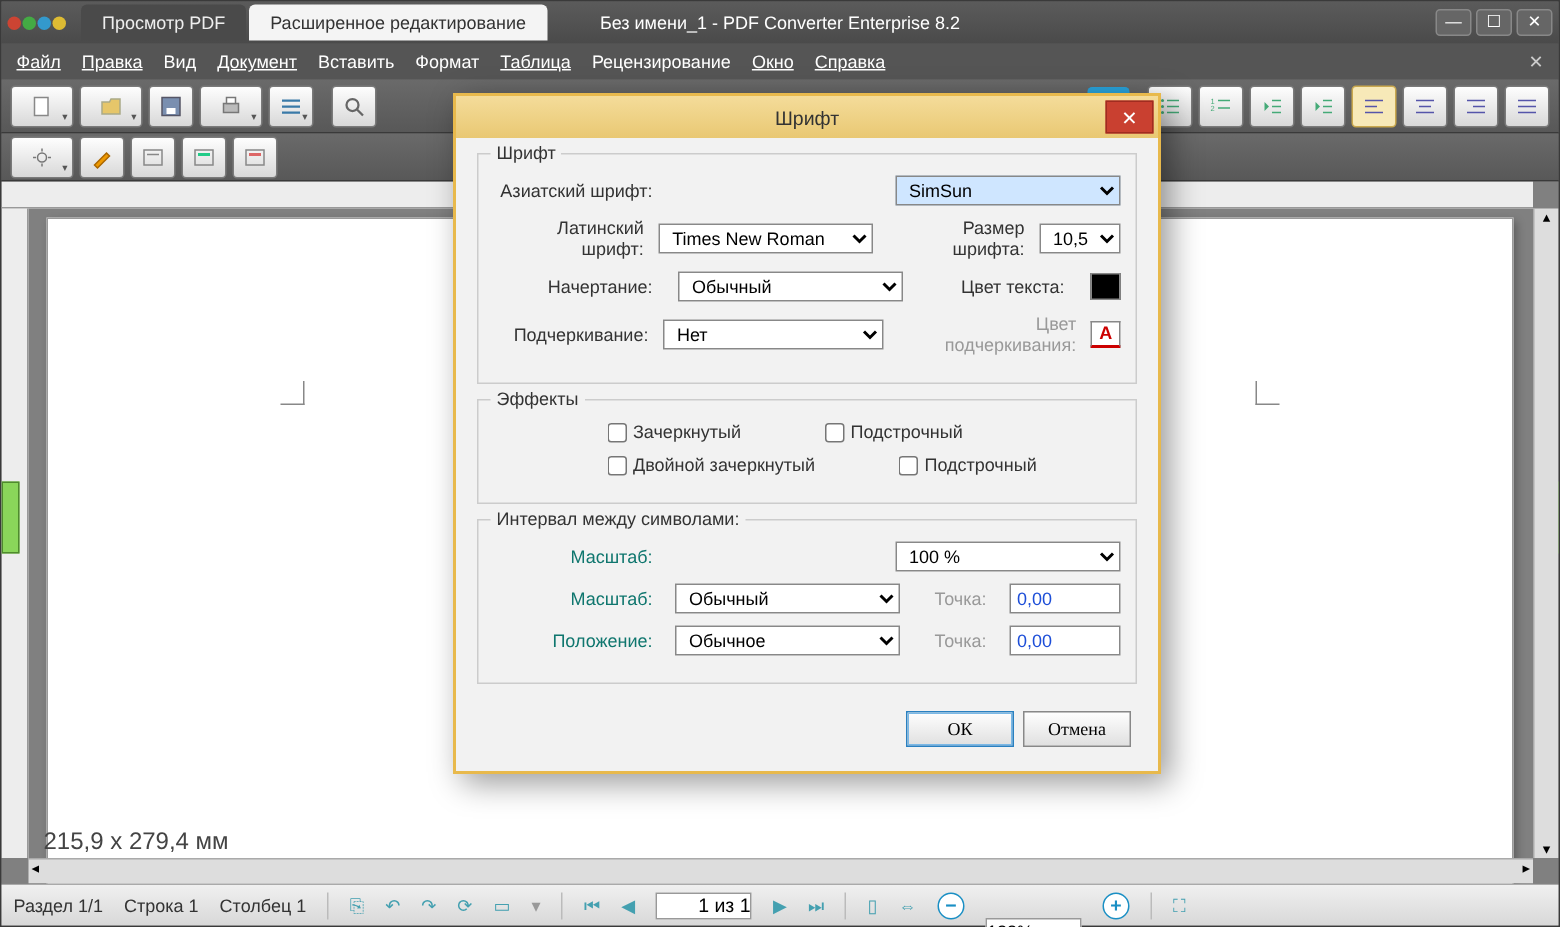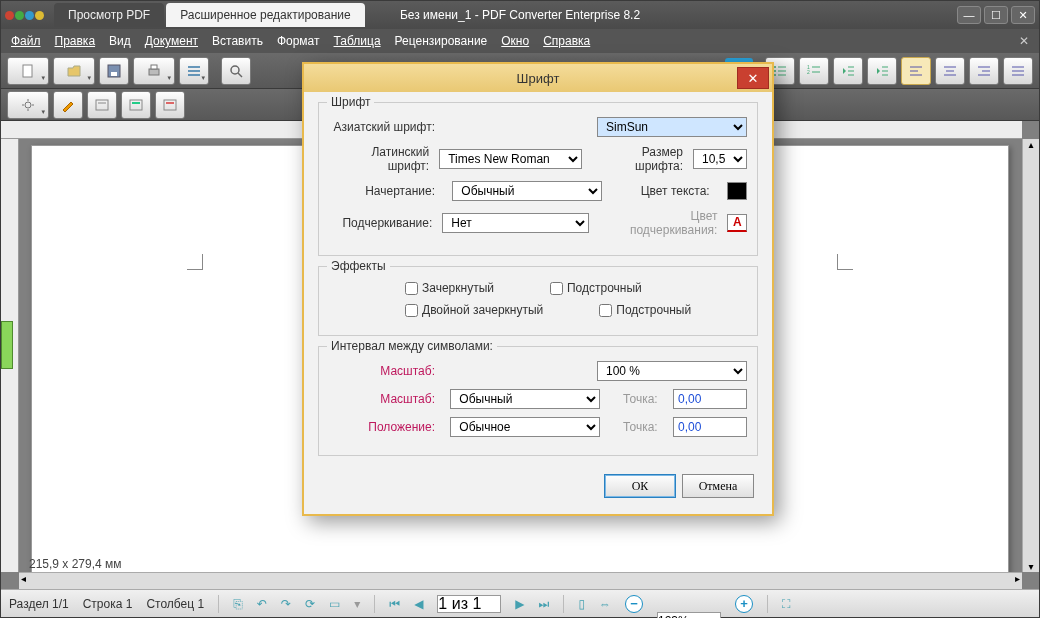--- a/index.html
+++ b/index.html
@@ -172,36 +172,36 @@
   .left-handle, .right-handle {
     position: absolute;
     width: 12px; height: 48px;
     top: 200px;
     background: #8ad65a;
     border: 1px solid #4f8a2e;
   }
   .left-handle { left: 0; }
   .right-handle { right: 0; }
   .status-size {
-    position: absolute; bottom: 18px; left: 28px; color:#444; font-size:12px;
+    position: absolute; bottom: 18px; left: 28px; color:#444; font-size:16px;
   }
   .status-bar {
     background: linear-gradient(to bottom, #f0f0f0, #d8d8d8);
     height: 28px;
     border-top: 1px solid #aaa;
     display: flex;
     align-items: center;
     padding: 0 8px;
     gap: 14px;
     color: #333;
     font-size: 12px;
   }
   .status-bar .sep { width: 1px; height: 18px; background:#bbb; }
   .nav-input {
-    width: 64px; height: 18px; border:1px solid #999; background:#fff; text-align:left; font-size:16px;
+    width: 64px; height: 18px; border:1px solid #999; background:#fff; text-align:right; font-size:13px;
   }
   .zoom-input { width:64px; border:1px solid #999; height:18px; font-size:12px; text-align:left; padding-right:14px; position:relative;margin-top:35px;}
   
   .dialog {
     position: absolute;
     left: 302px; top: 62px;
     width: 472px;
     background: #f2f2f2;
     border: 2px solid #e8b94c;
     box-shadow: 6px 6px 20px rgba(0,0,0,0.4);
@@ -236,21 +236,21 @@
     padding: 0 4px;
   }
   .row {
     display: flex; align-items: center; margin-bottom: 8px;
     gap: 6px;
     justify-content: space-between;
   }
   .row label {
     width: 110px; text-align: right; padding-right: 4px;
   }
-  .row label.sm { width: 110px; color:#be185d; }
+  .row label.sm { width: 110px; color:#0f766e; }
   .row label.dis { color:#999; }
   select, input[type=text] {
     border: 1px solid #888; background:#fff;
     font-size:12px; height: 20px; padding: 0 4px;
   }
   .sel-wide { width: 150px; }
   .effects-row {
     display: flex; gap: 40px; margin-left: 60px; margin-bottom: 8px;
   }
   .effects-row label { display:flex; align-items:flex-end; gap:4px; width:auto; text-align:left;margin-left:16px; }

